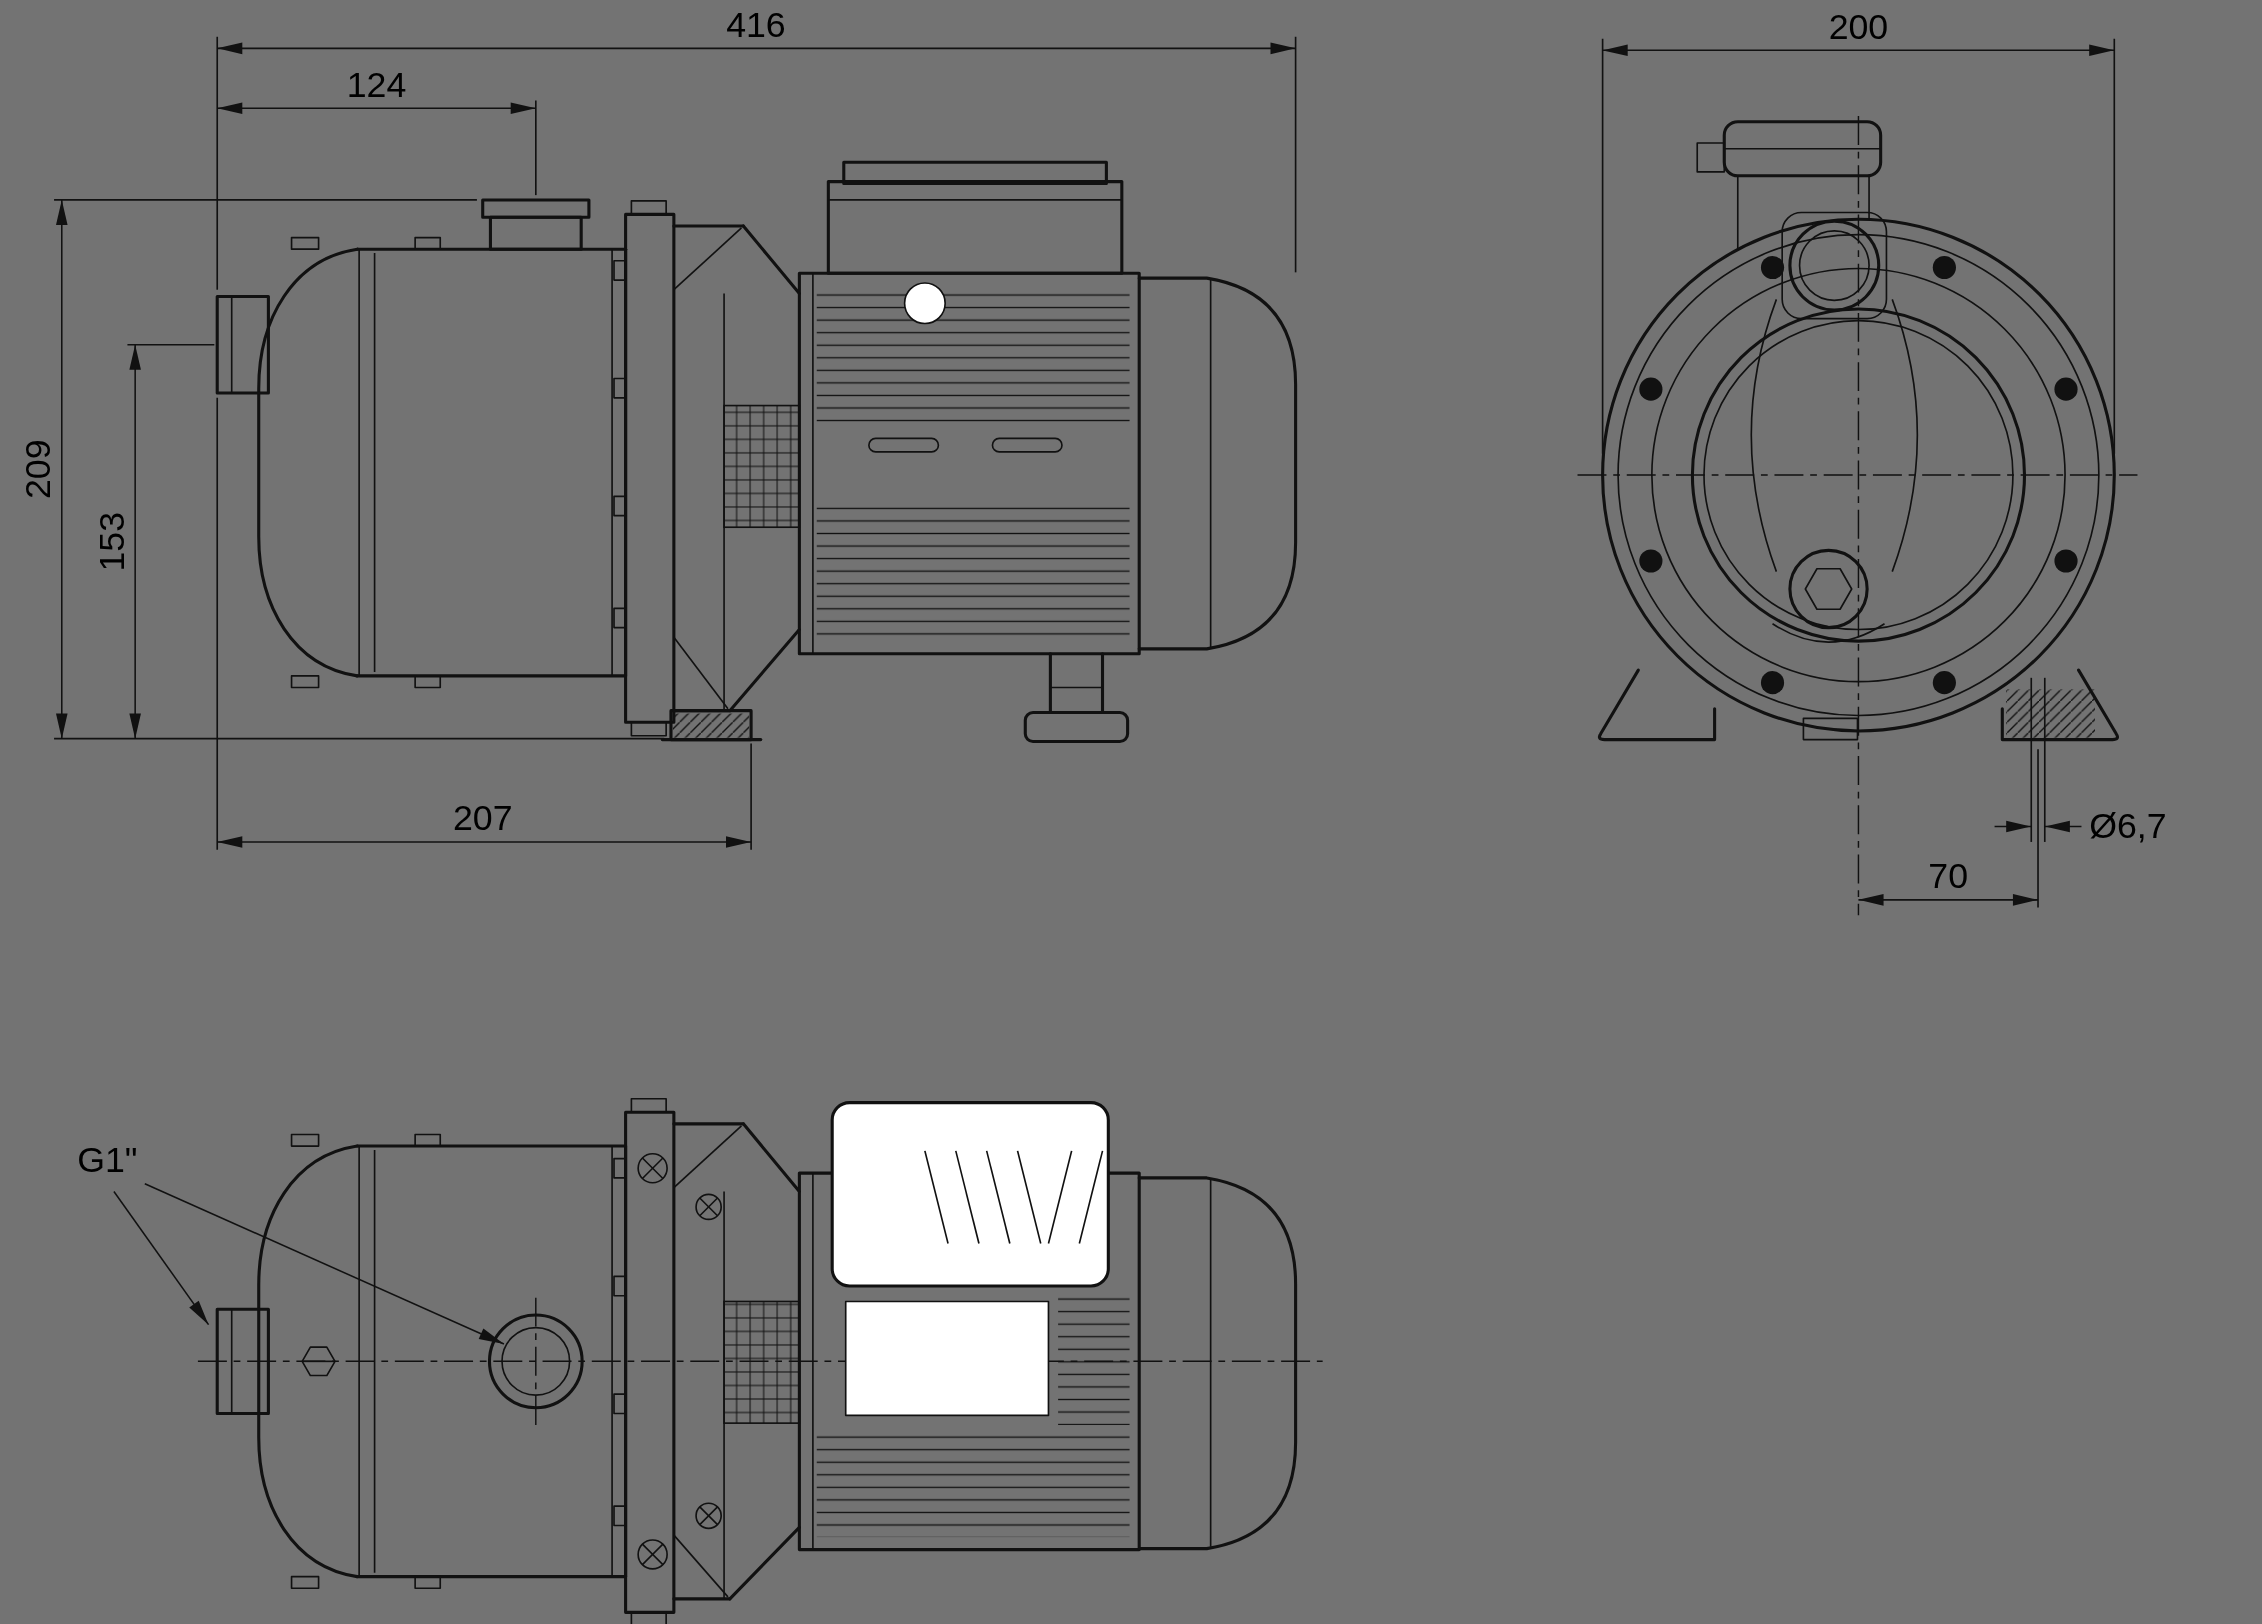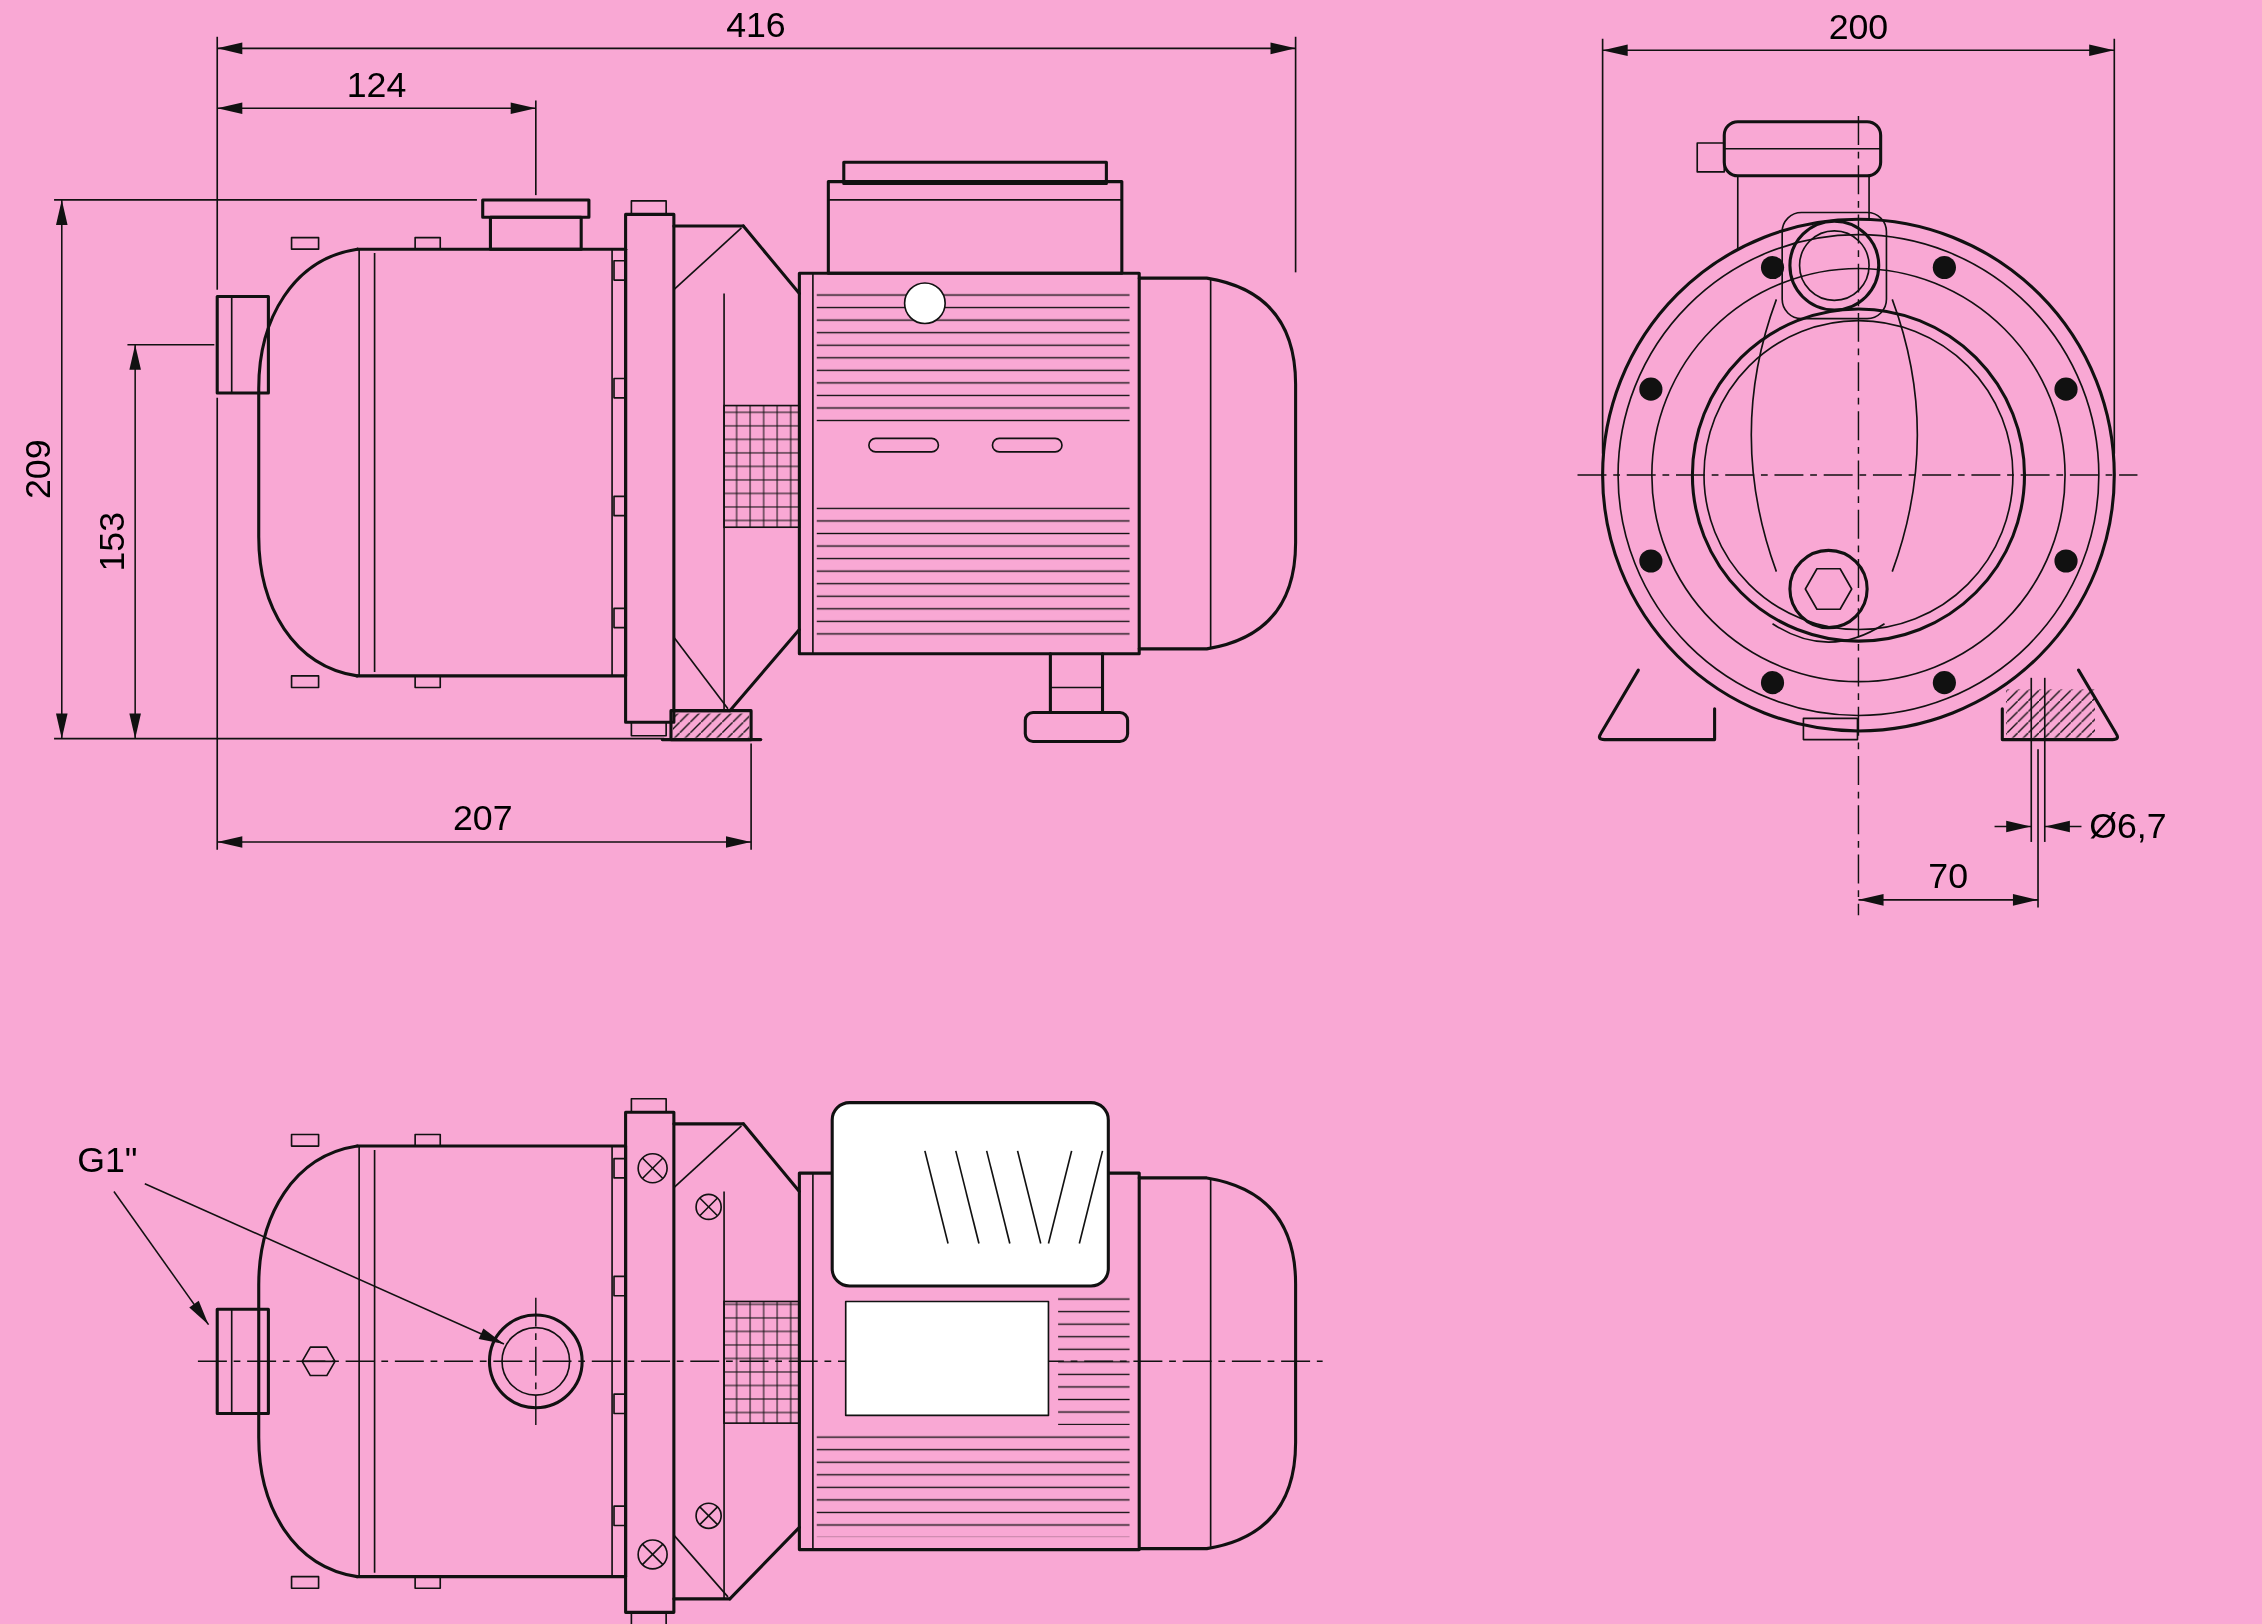--- a/index.html
+++ b/index.html
@@ -1,16 +1,16 @@
 <!DOCTYPE html>
 <html><head>
 <meta charset="utf-8">
 <style>
   html,body{margin:0;padding:0;background:#ffffff;}
-  .canvas{position:relative;width:2262px;height:1625px;background:#f9a8d4;overflow:hidden;}
+  .canvas{position:relative;width:2262px;height:1625px;background:#737373;overflow:hidden;}
   svg{position:absolute;inset:0;}
   .outline{fill:none;stroke:#111111;stroke-width:3.2;stroke-linejoin:round;stroke-linecap:round;}
   .thin{fill:none;stroke:#111111;stroke-width:1.7;stroke-linejoin:round;}
   .dim{fill:none;stroke:#111111;stroke-width:1.6;}
   .cl{fill:none;stroke:#111111;stroke-width:1.5;stroke-dasharray:30 7 7 7;}
   .dimtext{font-family:"Liberation Sans",sans-serif;font-size:37px;fill:#000000;}
   .solid{fill:#111111;stroke:none;}
   .whitefill{fill:#ffffff;}
 </style>
 </head>

